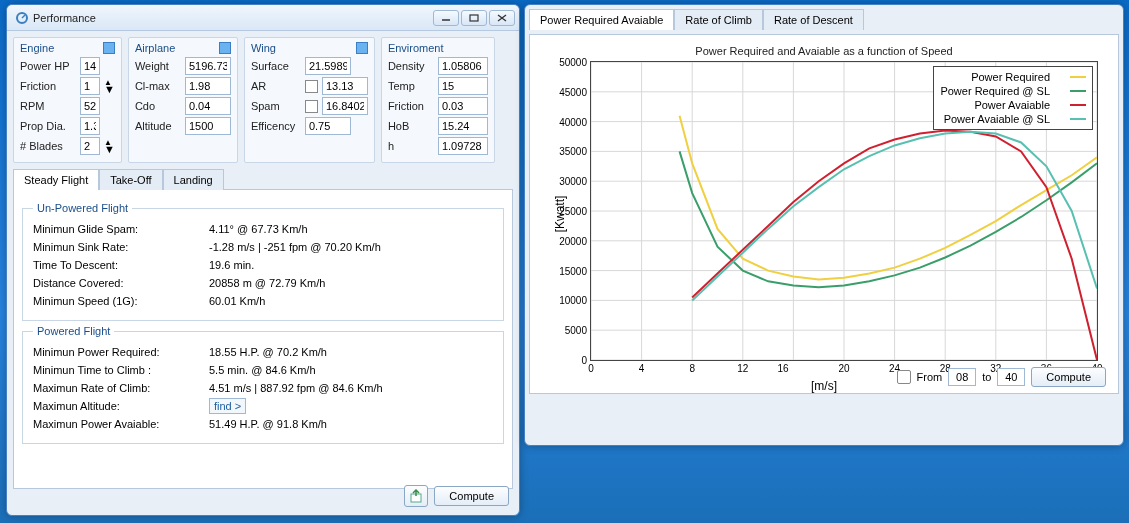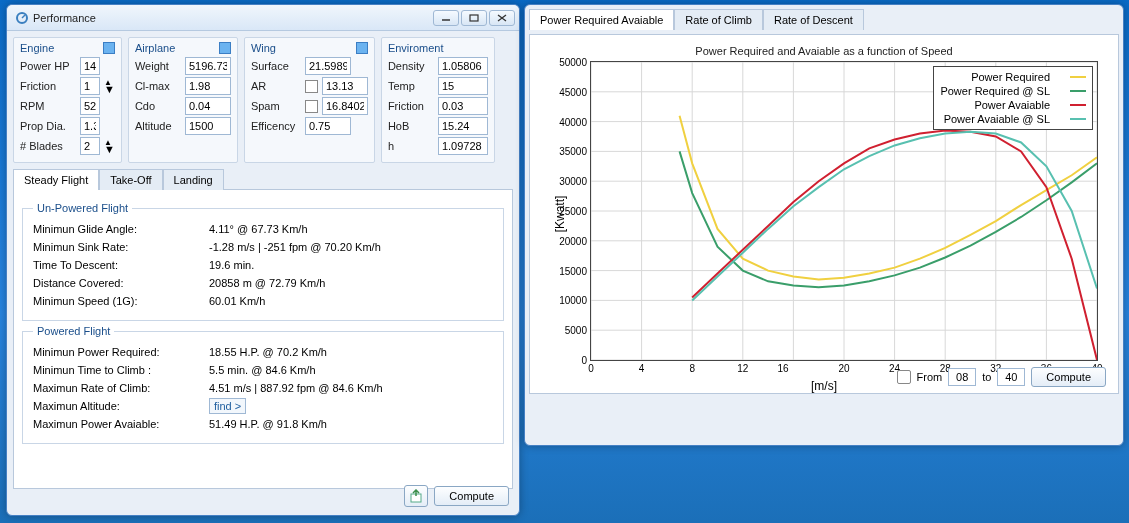--- a/index.html
+++ b/index.html
@@ -247,21 +247,21 @@
 
     <div class="tabs-a">
       <div class="tab active">Steady Flight</div>
       <div class="tab">Take-Off</div>
       <div class="tab">Landing</div>
     </div>
     <div class="tabpanel">
       <fieldset>
         <legend>Un-Powered Flight</legend>
         <div class="fl-row">
-            <span class="k">Minimun Glide Angle:</span>
+            <span class="k">Minimun Glide Spam:</span>
             <span>4.11° @ 67.73 Km/h</span>
           </div>
         <div class="fl-row">
             <span class="k">Minimun Sink Rate:</span>
             <span>-1.28 m/s | -251 fpm  @ 70.20 Km/h</span>
           </div>
         <div class="fl-row">
             <span class="k">Time To Descent:</span>
             <span>19.6 min.</span>
           </div>

